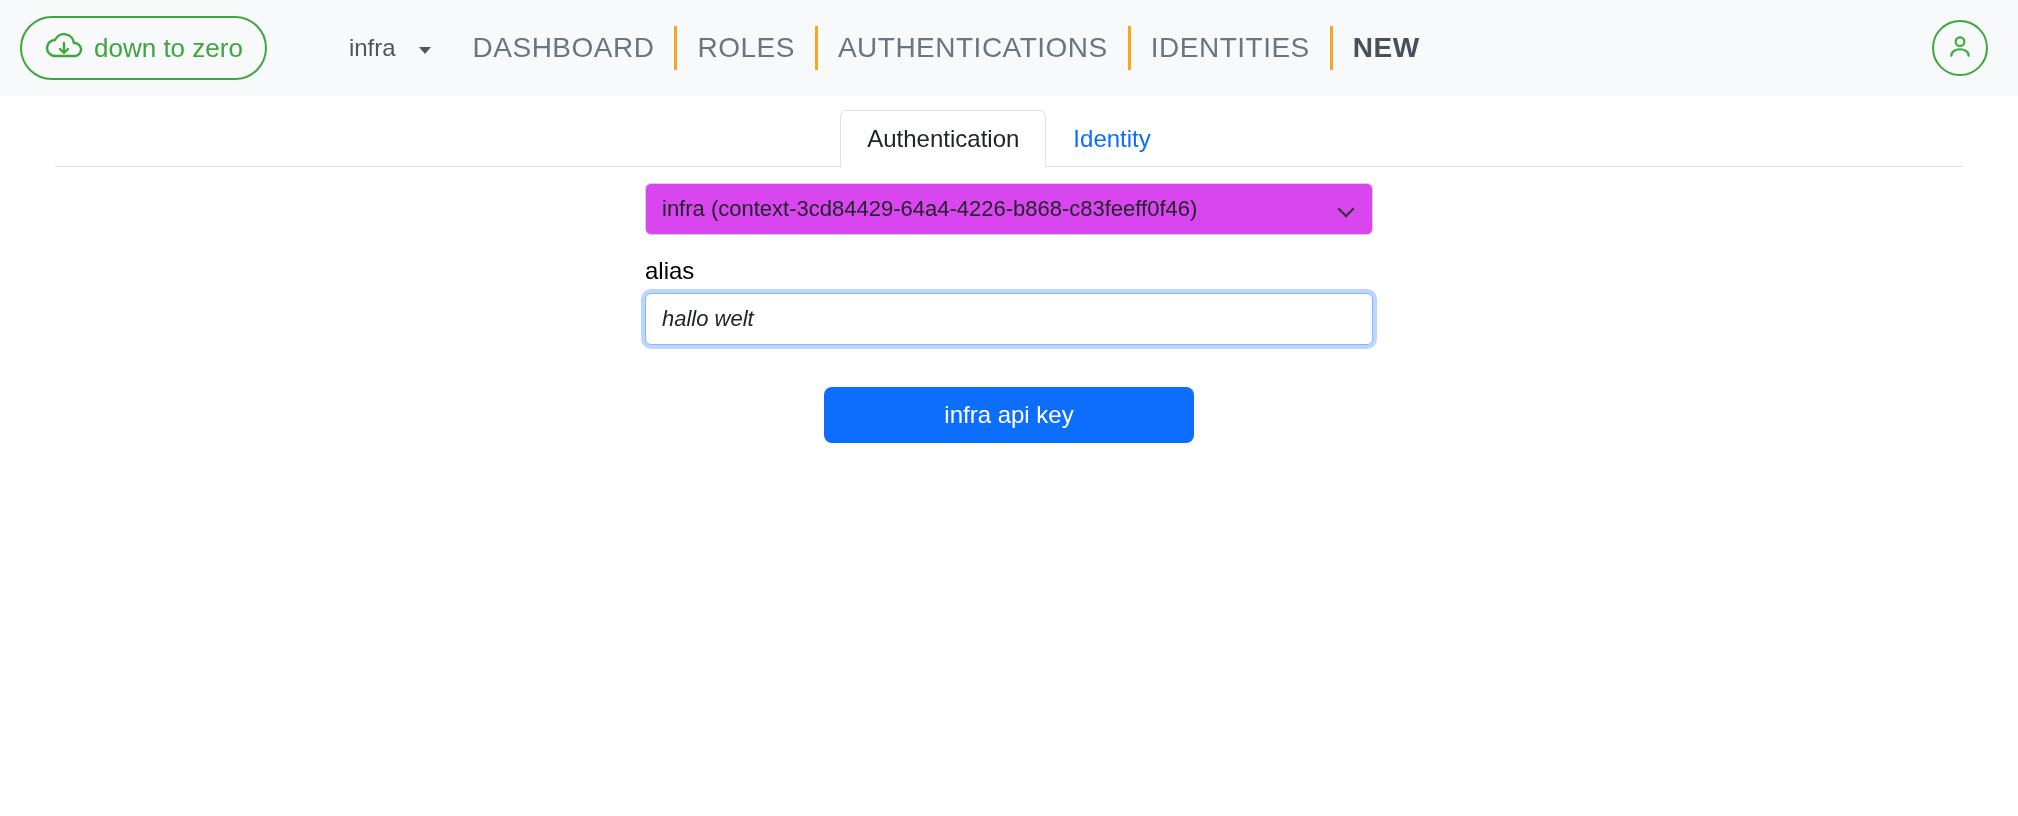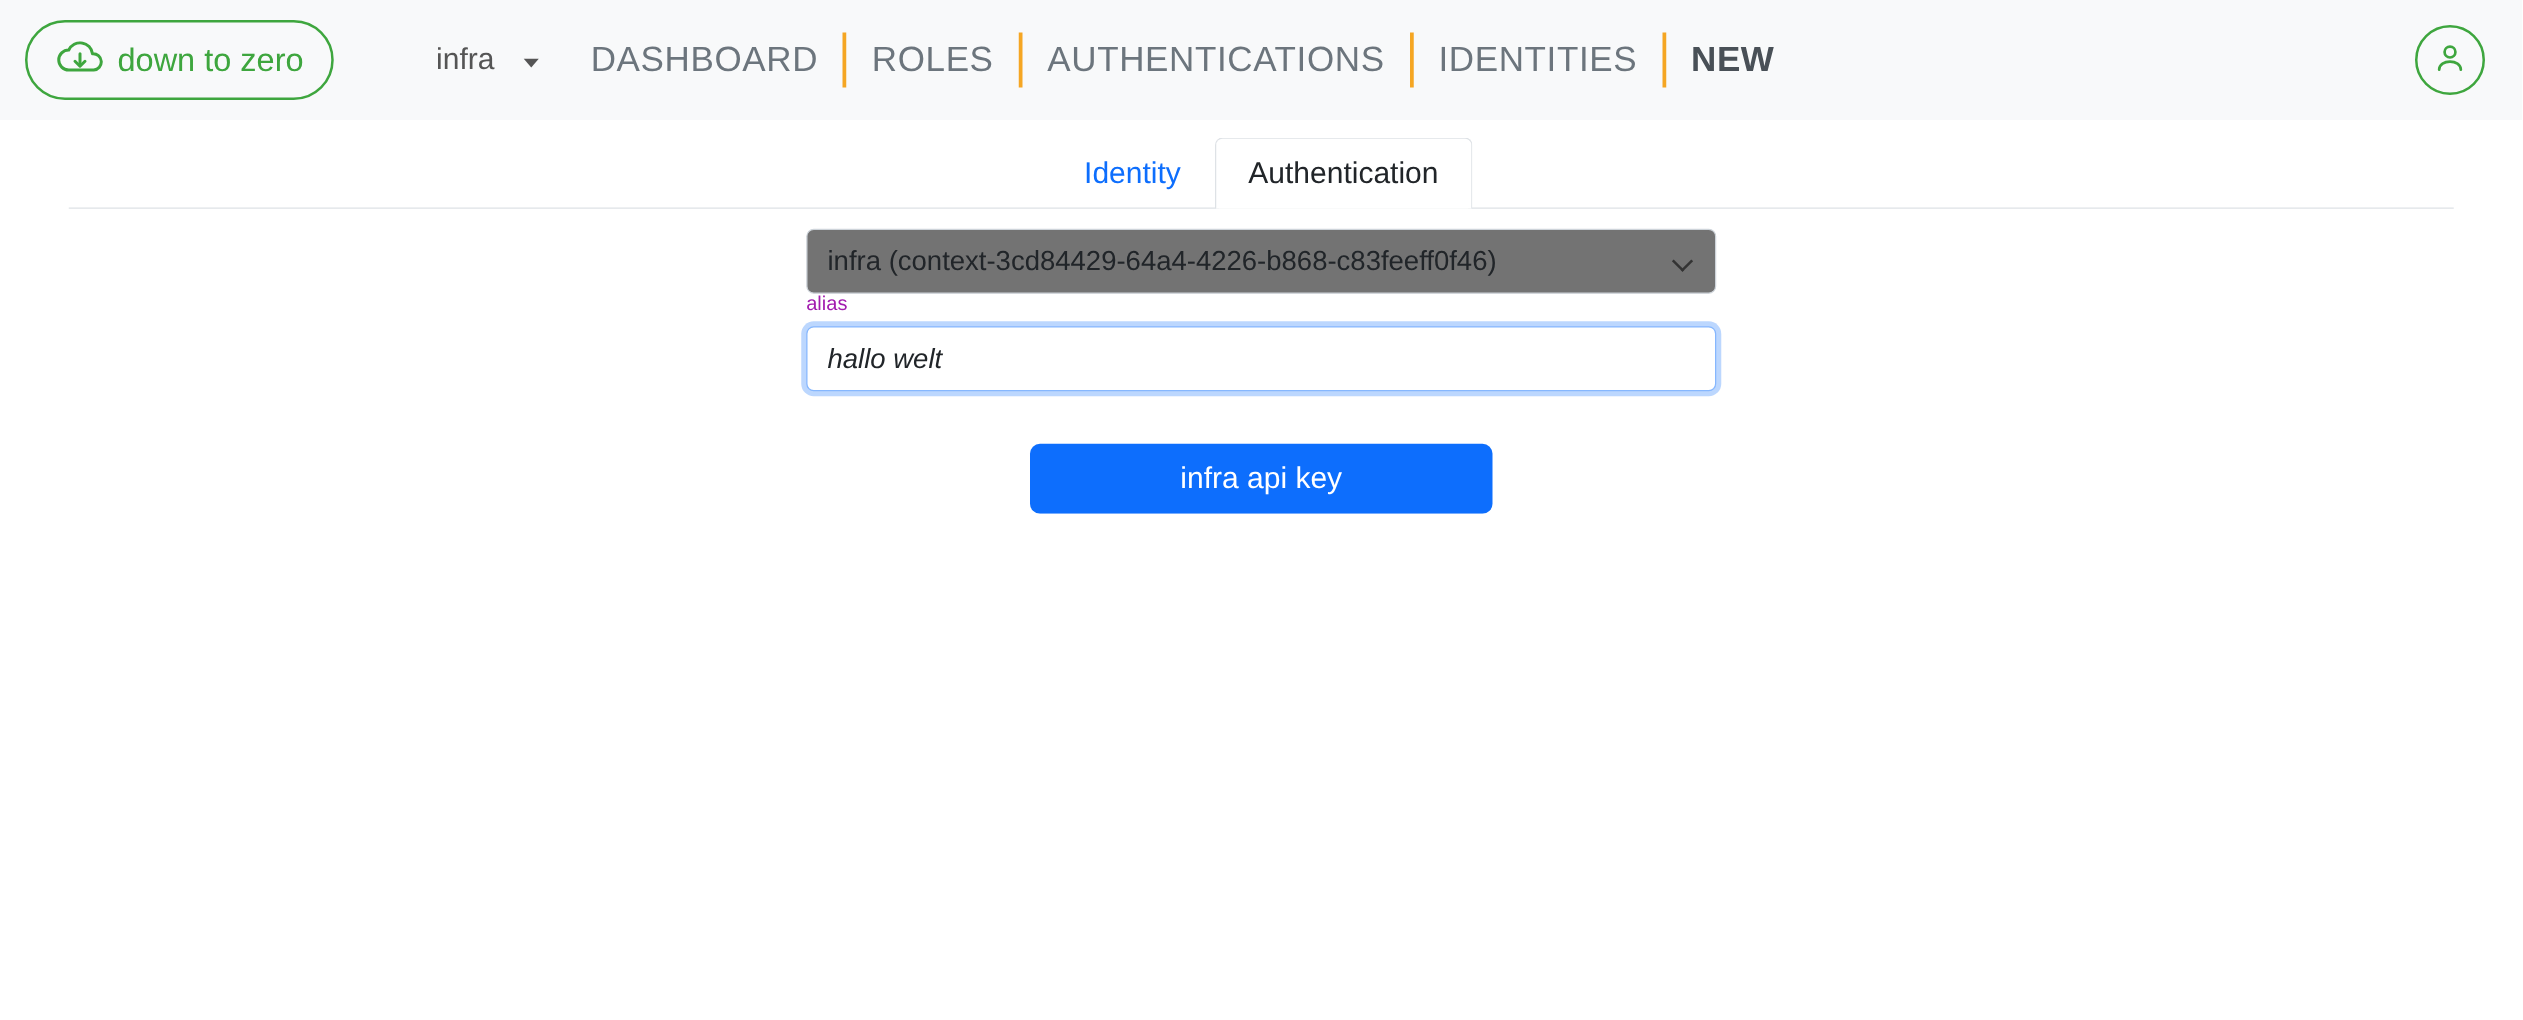--- a/index.html
+++ b/index.html
@@ -110,21 +110,21 @@
   }
   .form-area {
     max-width: 748px;
     margin: 16px auto 0;
     padding: 0 10px;
   }
   .select-box {
     width: 100%;
     border: 1px solid #ced4da;
     border-radius: 6px;
-    background: #737373;
+    background: #d946ef;
     padding: 12px 16px;
     font-size: 22px;
     color: #212529;
     display: flex;
     align-items: center;
     justify-content: space-between;
     cursor: pointer;
   }
   .chevron {
     width: 0; height: 0;
@@ -136,22 +136,23 @@
     content:"";
     position:absolute;
     left:-9px; top:-6px;
     width:10px; height:10px;
     border-right:2px solid #333;
     border-bottom:2px solid #333;
     transform: rotate(45deg);
   }
   .field-label {
     display: block;
-    font-size: 16px;
-    color: #a21caf;
+    font-size: 24px;
+    color: #000000;
+    margin-top: 22px;
     margin-bottom: 8px;
   }
   .text-input {
     width: 100%;
     border: 1px solid #ced4da;
     border-radius: 6px;
     padding: 12px 16px;
     font-size: 22px;
     color: #212529;
     outline: none;
@@ -213,22 +214,22 @@
       <svg width="26" height="26" viewBox="0 0 24 24" fill="none" stroke="#3ea63e" stroke-width="2" stroke-linecap="round" stroke-linejoin="round">
         <circle cx="12" cy="8" r="4"></circle>
         <path d="M4 21c0-4 4-6 8-6s8 2 8 6"></path>
       </svg>
     </span>
   </div>
 </div>
 
 <div class="main">
   <div class="tabs-wrap">
+    <div class="tab active">Authentication</div>
     <div class="tab">Identity</div>
-    <div class="tab active">Authentication</div>
   </div>
 
   <div class="form-area">
     <div class="select-box">
       <span>infra (context-3cd84429-64a4-4226-b868-c83feeff0f46)</span>
       <span class="chevron"></span>
     </div>
 
     <label class="field-label">alias</label>
     <input class="text-input" type="text" value="hallo welt" style="">

